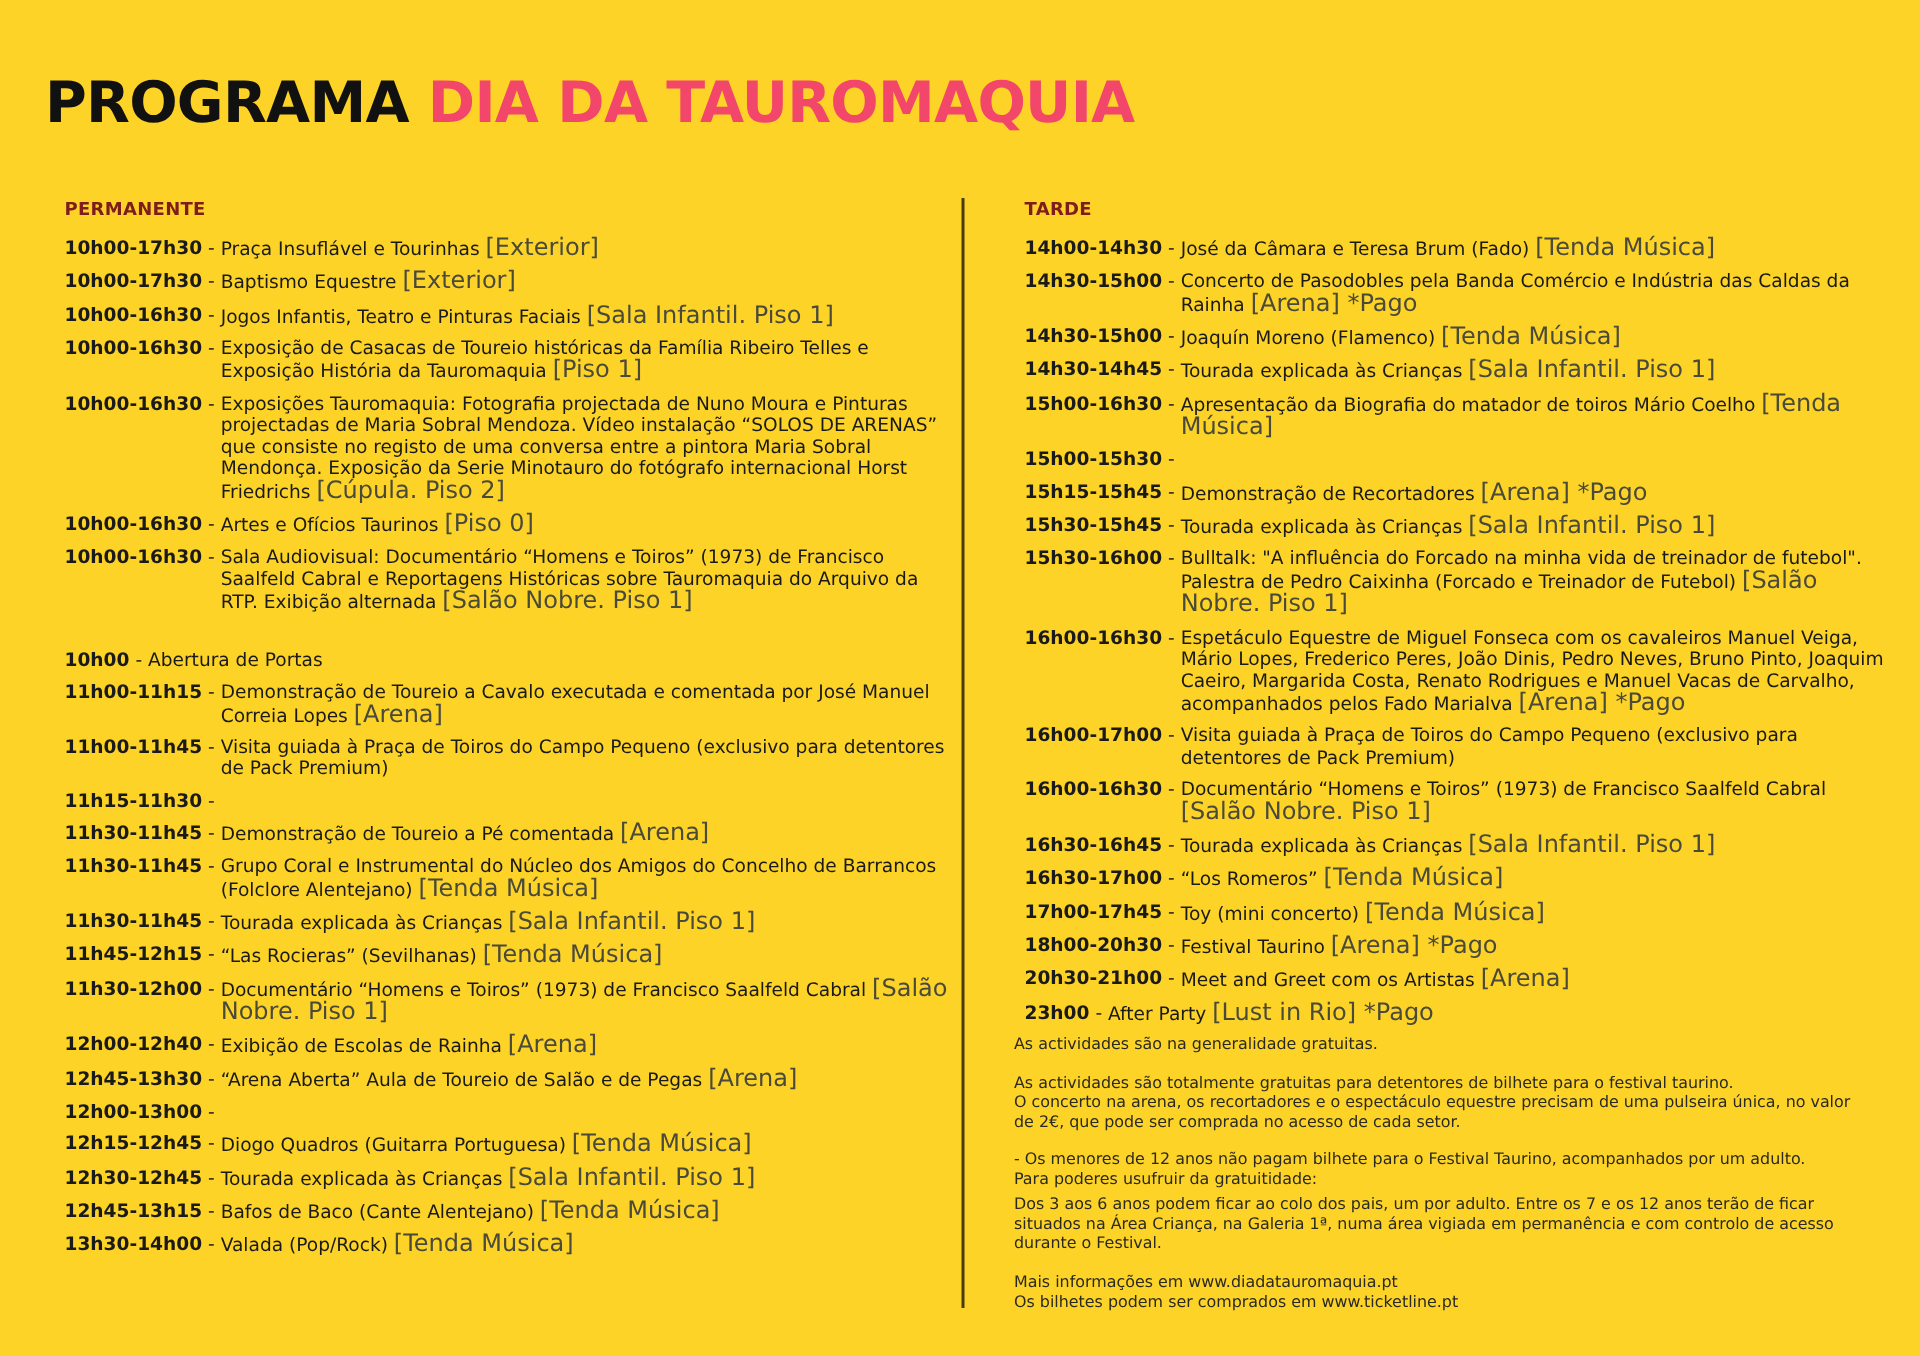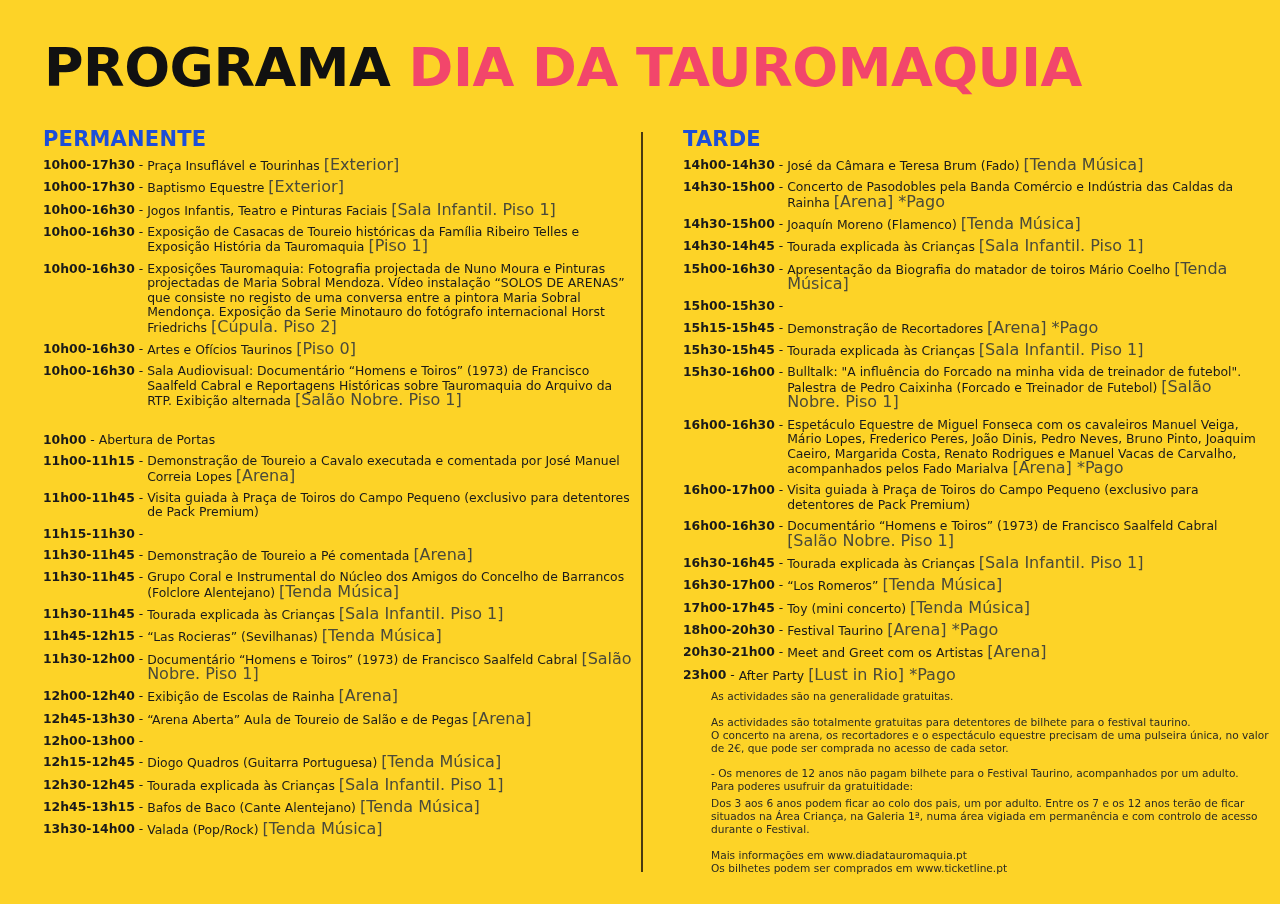--- a/index.html
+++ b/index.html
@@ -5,46 +5,46 @@
   * { box-sizing: border-box; margin: 0; padding: 0; }
   html, body { width: 1280px; height: 904px; overflow: hidden; }
   body {
     background: #fdd327;
     font-family: "DejaVu Sans", sans-serif;
     color: #1a1a1a;
     position: relative;
   }
   .title {
     position: absolute;
-    left: 44px; top: 36px;
+    left: 30px; top: 36px;
     font-family: "DejaVu Sans", sans-serif;
     font-weight: bold;
-    font-size: 54px;
+    font-size: 38px;
     letter-spacing: -0.5px;
     line-height: 64px;
     white-space: nowrap;
   }
   .title .t1 { color: #111111; }
   .title .t2 { color: #f2466b; }
   .divider {
     position: absolute;
     left: 641px; top: 132px;
     width: 2px; height: 740px;
     background: #4a3a10;
   }
   .col {
     position: absolute;
     top: 128px;
   }
   .col.left { left: 43px; width: 590px; }
   .col.right { left: 683px; width: 575px; }
   .section-title {
-    color: #1d4ed8;
+    color: #7f1d1d;
     font-weight: bold;
-    font-size: 21px;
+    font-size: 12px;
     line-height: 22px;
     margin-bottom: 8px;
     letter-spacing: 0.2px;
   }
   .section + .section { margin-top: 24px; }
   .item {
     display: flex;
     font-size: 12.4px;
     line-height: 14.5px;
     margin-bottom: 6.8px;
@@ -52,21 +52,21 @@
   .item .time {
     font-weight: bold;
     white-space: nowrap;
     flex: 0 0 auto;
   }
   .item .sep { white-space: pre; flex: 0 0 auto; }
   .item .desc { flex: 1 1 auto; }
   .item .loc { color: #4a4a3a; font-size: 16px; }
   .notes {
     position: absolute;
-    left: 711px; top: 690px;
+    left: 676px; top: 690px;
     width: 560px;
     font-size: 10.6px;
     line-height: 12.9px;
     color: #2a2a22;
   }
   .notes p { margin-bottom: 12.9px; }
   .notes p.tight { margin-bottom: 4px; }
 </style>
 </head>
 <body>

